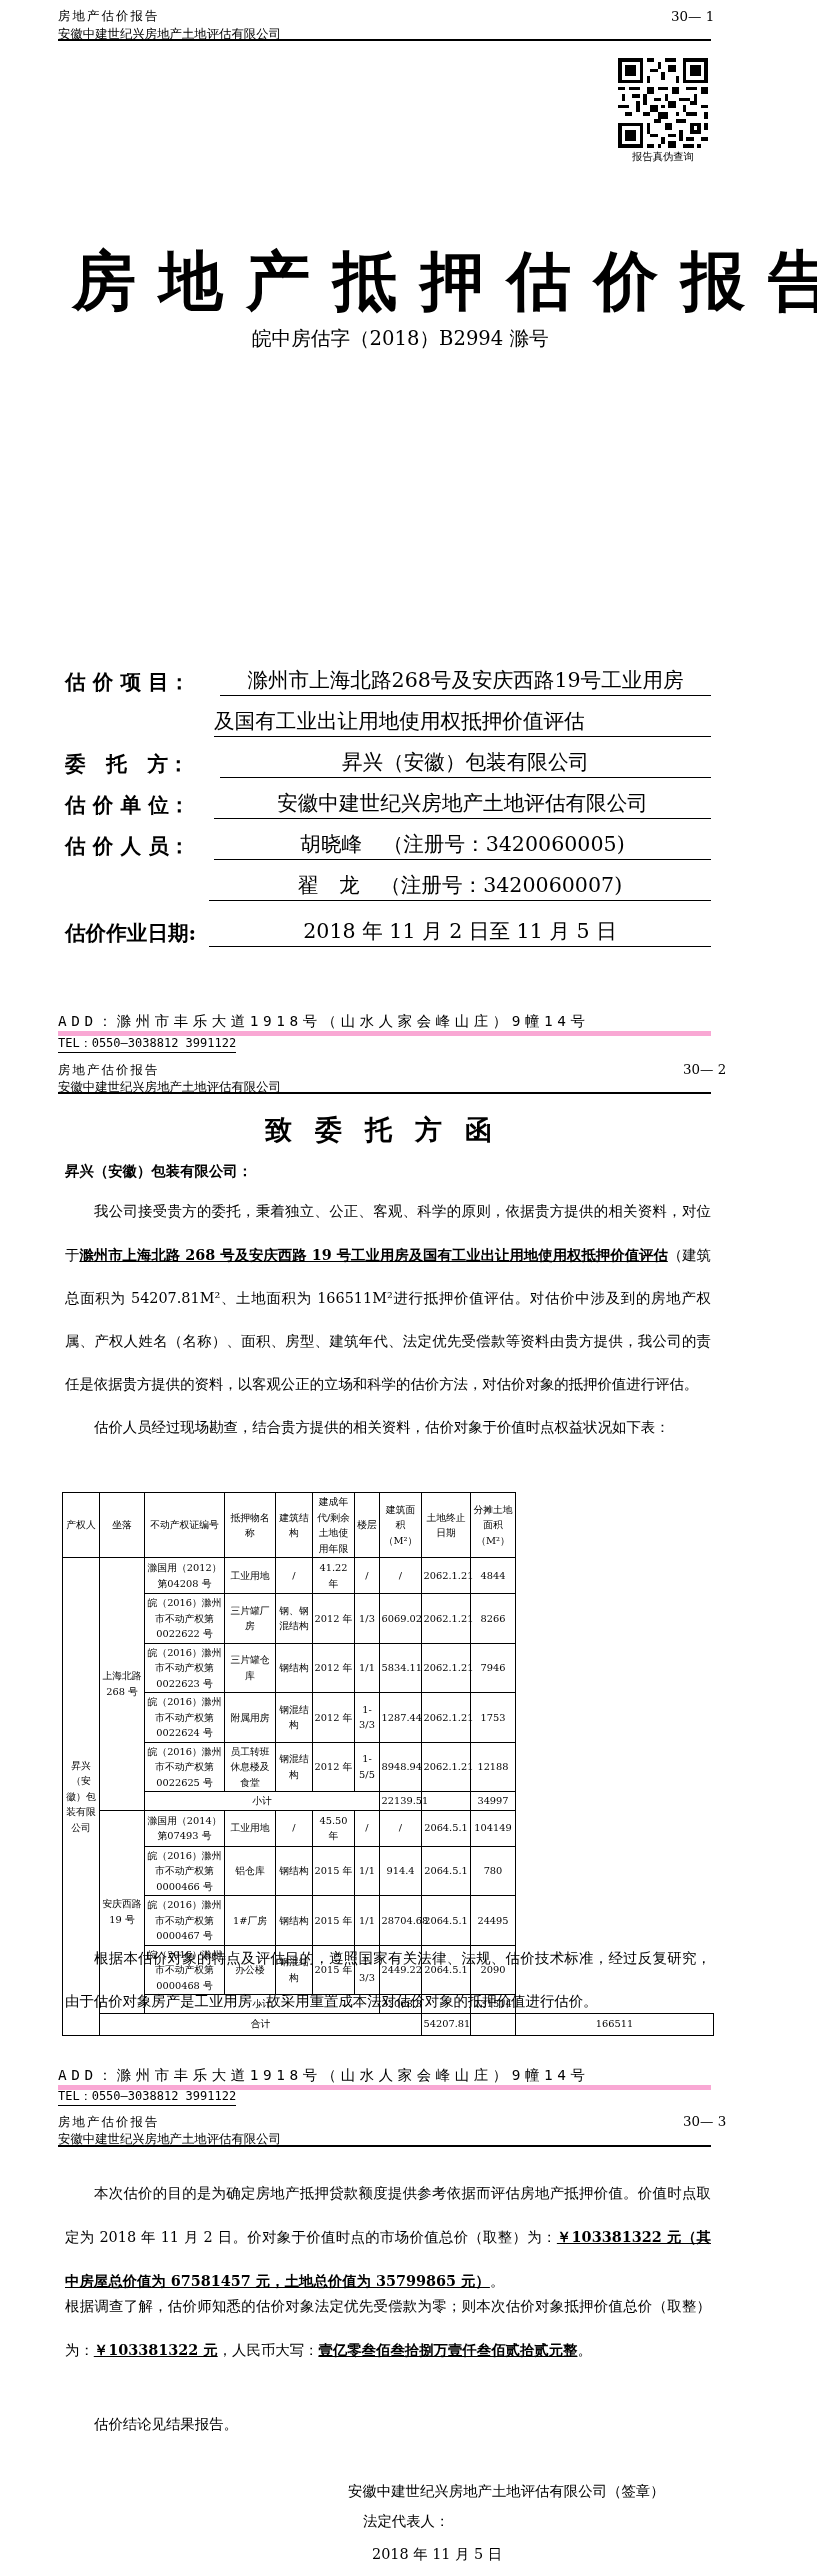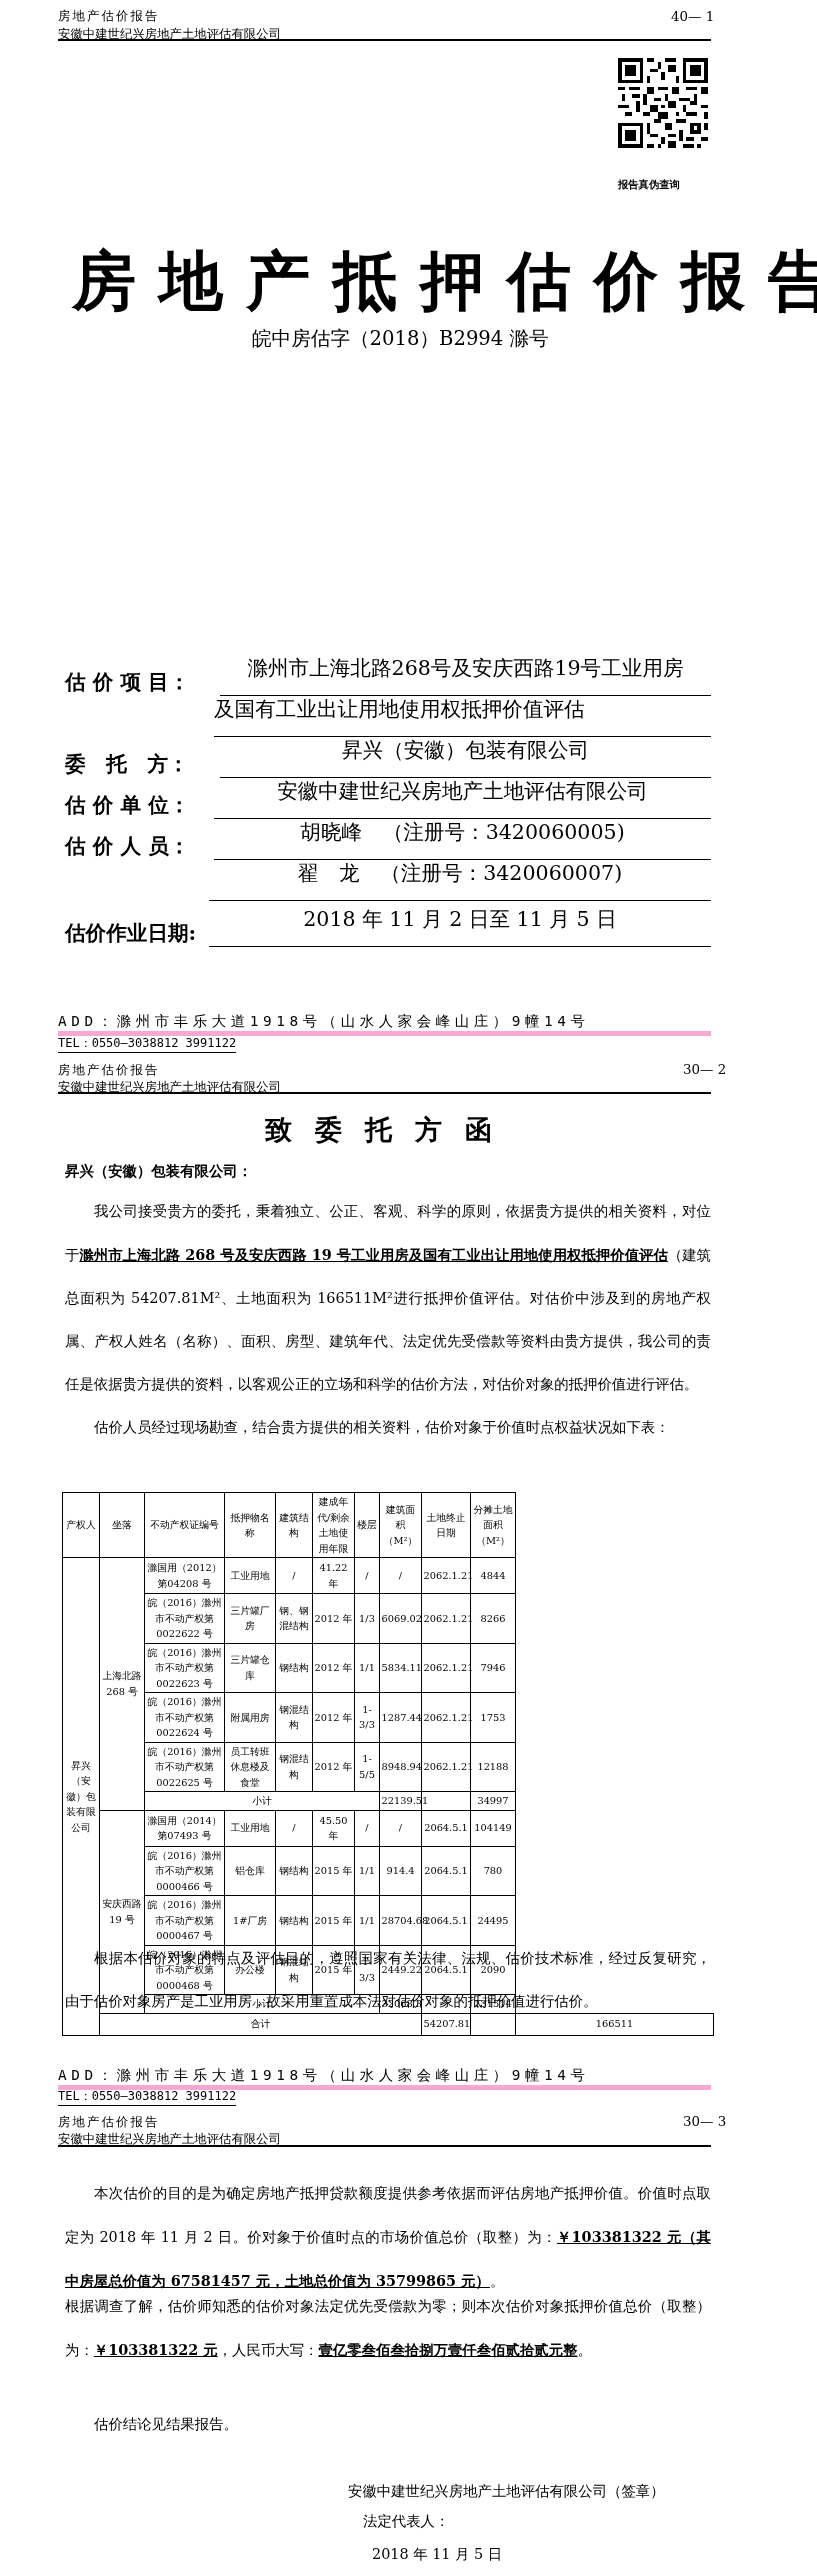--- a/index.html
+++ b/index.html
@@ -7,39 +7,39 @@
          font-family: "DejaVu Serif", "Liberation Serif", serif; color: #000; }
   .abs { position: absolute; }
   .hdr-line1 { font-size: 12.4px; letter-spacing: 2.1px; }
   .hdr-line2 { font-size: 12.4px; }
   .pageno { font-size: 13.4px; }
   .hdr-rule { height: 2.1px; background: #000; }
   .main-title { font-size: 64px; letter-spacing: 23px; font-weight: bold; white-space: nowrap; }
   .ref-no { font-size: 19.6px; }
   .info-row { font-size: 20.6px; display: flex; align-items: flex-end; }
   .info-label { font-weight: bold; white-space: nowrap; }
-  .info-value { border-bottom: 1.5px solid #000; flex: 1; text-align: center; padding-bottom: 13px; white-space: nowrap; }
+  .info-value { border-bottom: 1.5px solid #000; flex: 1; text-align: center; padding-bottom: 1px; white-space: nowrap; }
   .footer-add { font-size: 14.4px; letter-spacing: 5.2px; border-bottom: 5px solid #f9a8d4; white-space: nowrap; font-family: "DejaVu Sans Mono", monospace; }
   .footer-tel { font-size: 12px; border-bottom: 1px solid #000; white-space: nowrap; font-family: "DejaVu Sans Mono", monospace; }
   .letter-title { font-size: 27px; font-weight: bold; letter-spacing: 23px; white-space: nowrap; }
   .para { font-size: 14.4px; line-height: 43px; text-align: justify; }
   .indent { text-indent: 29px; }
   .b-u { font-weight: bold; text-decoration: underline; }
   table.prop { border-collapse: collapse; font-size: 9.8px; table-layout: fixed; }
   table.prop td, table.prop th { border: 0.8px solid #000; text-align: center; vertical-align: middle; padding: 1px 1.5px; font-weight: normal; line-height: 15.5px; }
   .qr { width: 90px; height: 90px; }
-  .qr-caption { font-size: 10.3px; font-weight: bold; width: 90px; margin-top: 28px; }
+  .qr-caption { font-size: 10.3px; font-weight: normal; text-align: center; width: 90px; }
 </style>
 </head>
 <body>
 
 <div>
   <div class="abs hdr-line1" style="left:58px; top:8.2px;">房地产估价报告</div>
   <div class="abs hdr-line2" style="left:58px; top:26px;">安徽中建世纪兴房地产土地评估有限公司</div>
-  <div class="abs pageno" style="left:671px; top:9.3px;">40— 1</div>
+  <div class="abs pageno" style="left:671px; top:9.3px;">30— 1</div>
   <div class="abs hdr-rule" style="left:58px; top:39px; width:653px;"></div>
 
   <div class="abs" style="left:618px; top:58px;">
     <svg class="qr" viewBox="0 0 25 25" shape-rendering="crispEdges">
       <rect width="25" height="25" fill="#fff"></rect>
       <g fill="#000">
         <rect x="0" y="0" width="7" height="7"></rect>
           <rect x="1" y="1" width="5" height="5" fill="#fff"></rect>
           <rect x="2" y="2" width="3" height="3"></rect>
         <rect x="18" y="0" width="7" height="7"></rect>

